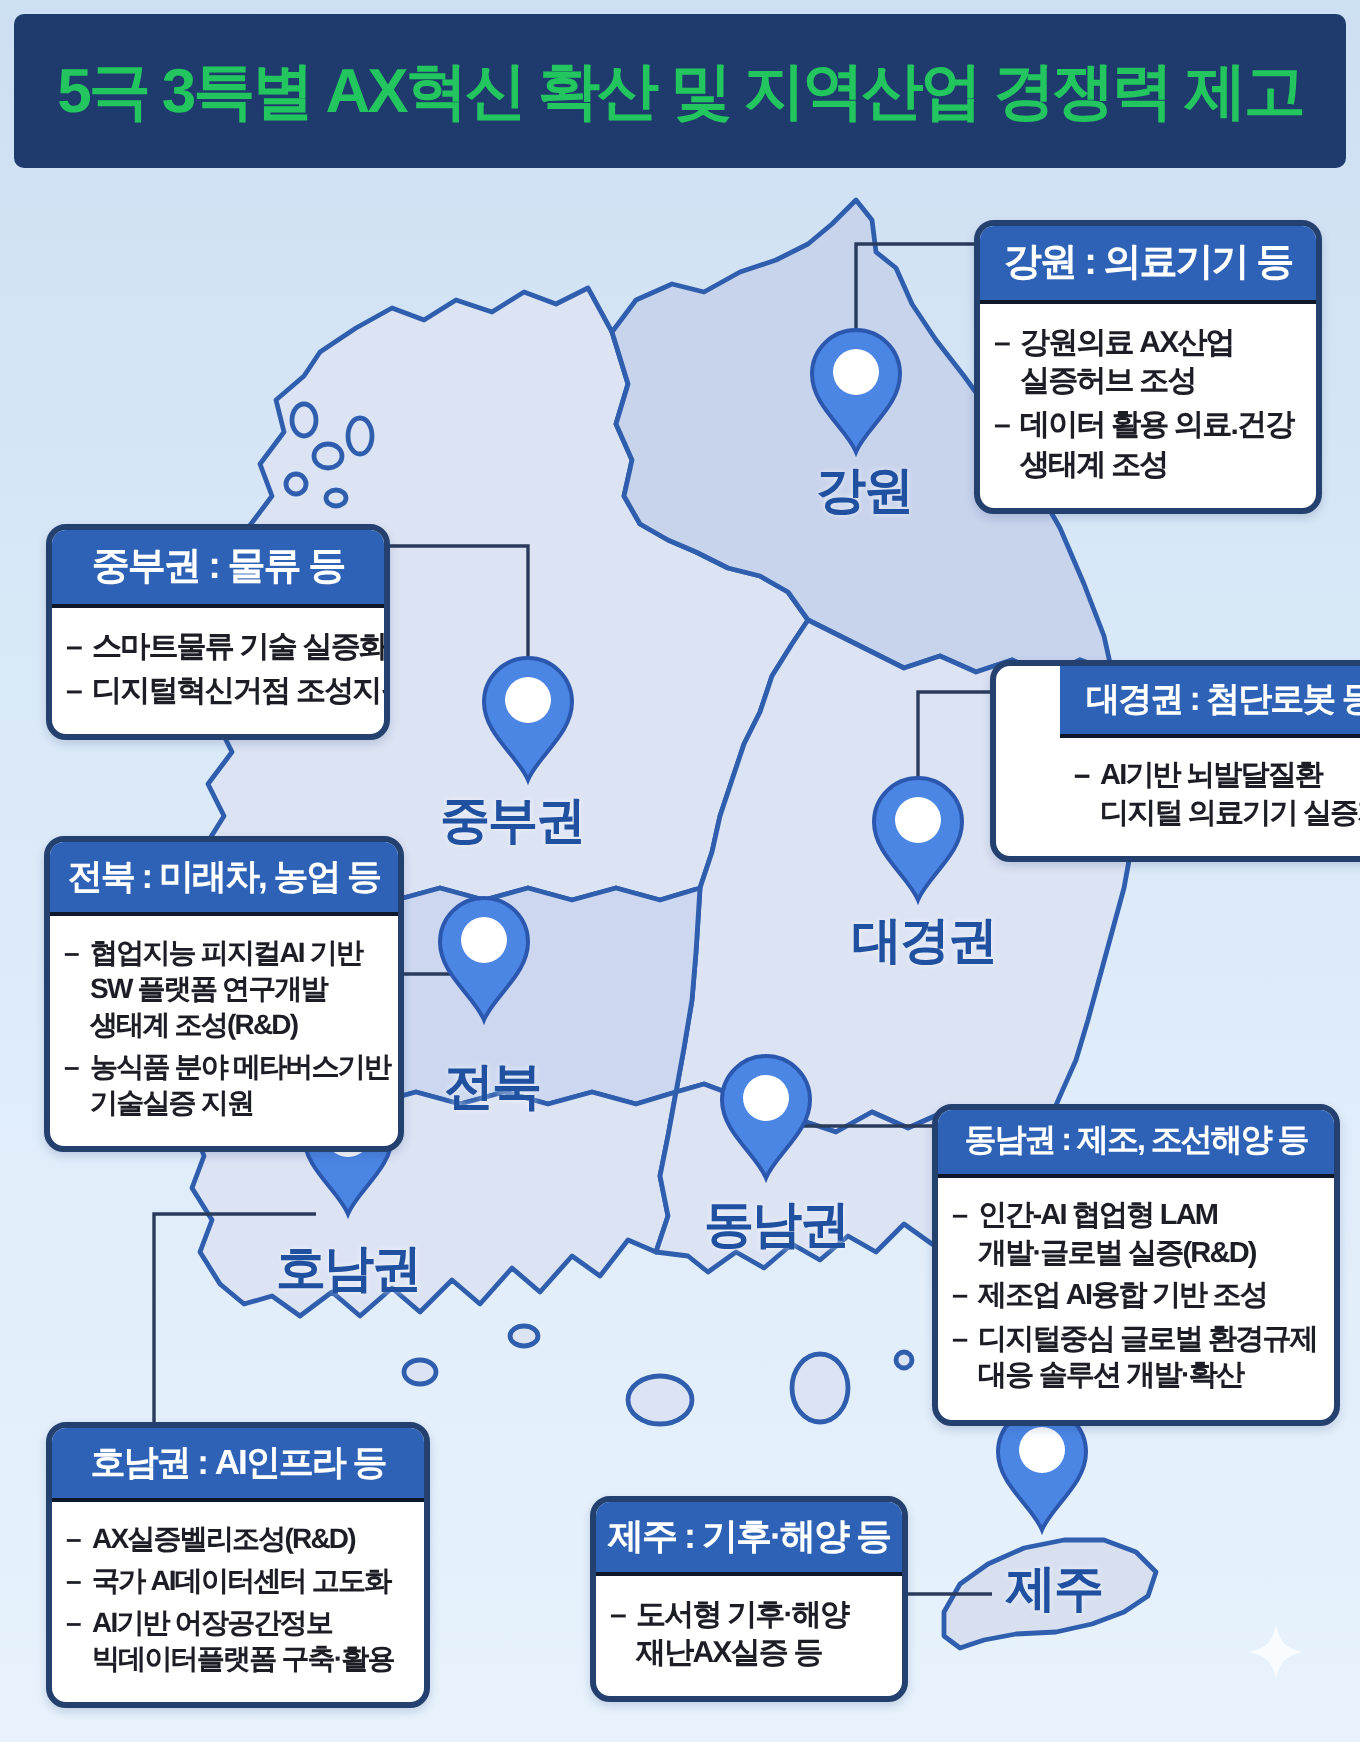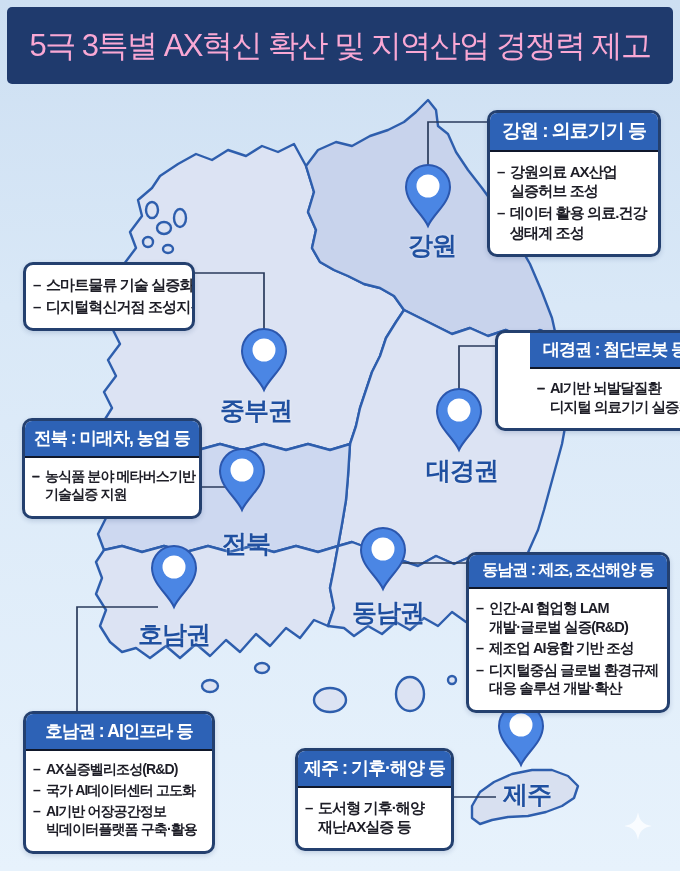--- a/index.html
+++ b/index.html
@@ -5,21 +5,21 @@
   html,body{margin:0;padding:0;}
   body{font-family:"Liberation Sans",sans-serif;}
   .stage{
     position:relative;width:680px;height:871px;overflow:hidden;
     background:linear-gradient(180deg,#cddff2 0%,#d9e8f7 35%,#e7f2fc 100%);
   }
   .title-banner{
     position:absolute;left:7px;top:7px;width:666px;height:77px;
     background:#1f3a6d;border-radius:5px;
     display:flex;align-items:center;justify-content:center;
-    color:#f9a8d4;font-size:31px;font-weight:400;letter-spacing:-1.5px;
+    color:#22c55e;font-size:31px;font-weight:700;letter-spacing:-1.5px;
     white-space:nowrap;
   }
   .map-svg{position:absolute;left:0;top:0;}
   .map-label{
     position:absolute;transform:translate(-50%,-50%);
     color:#2050a0;font-size:25px;font-weight:800;letter-spacing:-1px;
     white-space:nowrap;text-shadow:0 0 3px rgba(255,255,255,.6);
   }
   .callout{
     position:absolute;background:#ffffff;border:3px solid #24406f;
@@ -137,39 +137,42 @@
     <div class="callout-header">강원 : 의료기기 등</div>
     <div class="callout-body">
       <div class="callout-item"><span class="dash">–</span><span>강원의료 AX산업
 실증허브 조성</span></div>
       <div class="callout-item"><span class="dash">–</span><span>데이터 활용 의료.건강
 생태계 조성</span></div>
     </div>
   </div>
 
   <div class="callout c-jungbu" style="left:23px;top:262px;width:166px;">
+    <div class="callout-header">중부권 : 물류 등</div>
     <div class="callout-body">
       <div class="callout-item"><span class="dash">–</span><span>스마트물류 기술 실증화</span></div>
       <div class="callout-item"><span class="dash">–</span><span>디지털혁신거점 조성지원</span></div>
     </div>
   </div>
 
   <div class="callout c-daegyeong" style="left:495px;top:330px;width:170px;padding-left:32px;">
     <div class="callout-header">대경권 : 첨단로봇 등</div>
     <div class="callout-body">
       <div class="callout-item"><span class="dash">–</span></div>
       <div class="callout-item"><span class="dash">–</span><span>AI기반 뇌발달질환
 디지털 의료기기 실증지원</span></div>
     </div>
   </div>
 
   <div class="callout c-jeonbuk" style="left:22px;top:418px;width:174px;">
     <div class="callout-header">전북 : 미래차, 농업 등</div>
     <div class="callout-body">
-      <div class="callout-item"><span class="dash">–</span></div>
+      <div class="callout-item"><span class="dash">–</span><span>협업지능 피지컬AI 기반
+SW 플랫폼 연구개발
+생태계 조성(R&amp;D)</span></div>
       <div class="callout-item"><span class="dash">–</span><span>농식품 분야 메타버스기반
 기술실증 지원</span></div>
     </div>
   </div>
 
   <div class="callout c-dongnam" style="left:466px;top:552px;width:198px;">
     <div class="callout-header">동남권 : 제조, 조선해양 등</div>
     <div class="callout-body">
       <div class="callout-item"><span class="dash">–</span><span>인간-AI 협업형 LAM
 개발·글로벌 실증(R&amp;D)</span></div>

